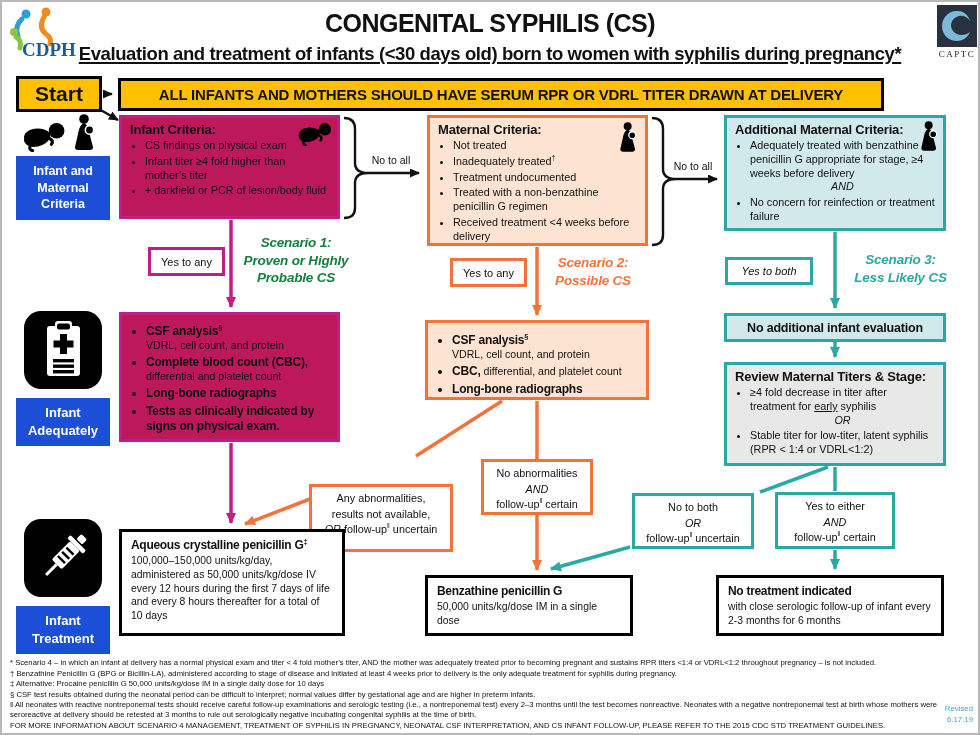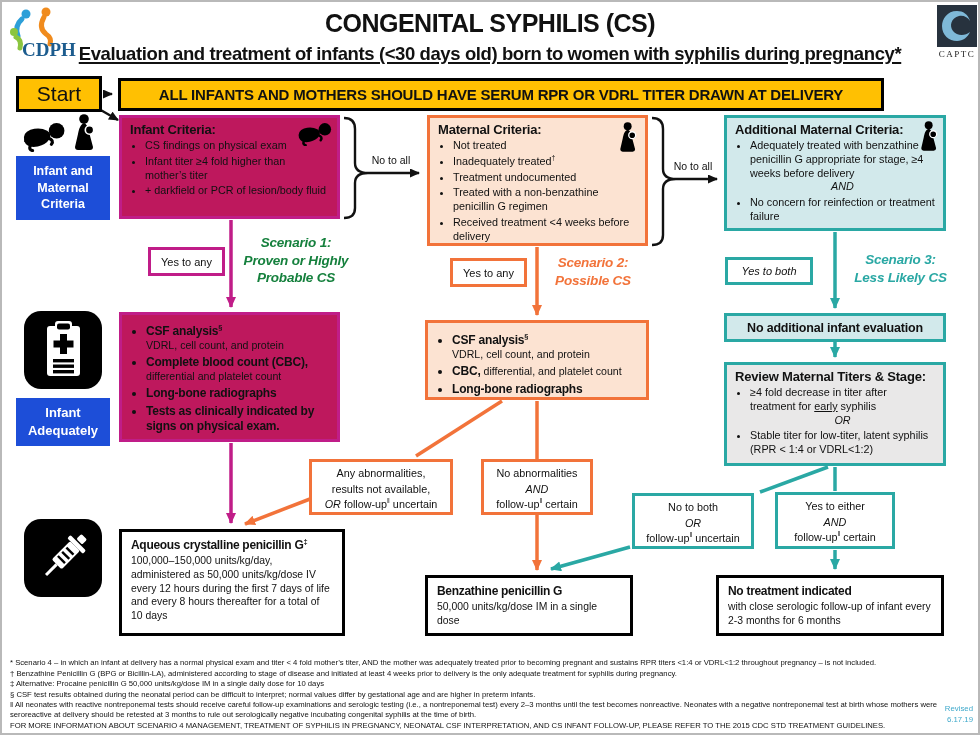--- a/index.html
+++ b/index.html
@@ -96,21 +96,21 @@
   <div class="abs z2" style="left:933px;top:3px;width:44px;height:58px;">
     <svg width="44" height="58" viewBox="0 0 44 58">
       <rect x="2" y="0" width="40" height="42" fill="#27323e"></rect>
       <path d="M22 6 C12 6 7 14 7 21 C7 30 14 36 22 36 C28 36 33 32 35 27 C30 31 22 31 18 26 C14 21 16 13 24 11 C28 10 33 12 35 16 C33 9 28 6 22 6 Z" fill="#7fb9d8"></path>
       <text x="22" y="52" text-anchor="middle" font-size="9" fill="#222" font-family="Liberation Serif, serif" letter-spacing="1.5">CAPTC</text>
     </svg>
   </div>
 
   <div class="abs z2 subtitle" style="left:0;right:0;top:41px;">Evaluation and treatment of infants (&lt;30 days old) born to women with syphilis during pregnancy*</div>
 
-  <div class="abs z2 yellow flex" style="left:14px;top:74px;width:86px;height:36px;font-weight:400;font-size:21px;">
+  <div class="abs z2 yellow flex" style="left:14px;top:74px;width:86px;height:36px;font-weight:700;font-size:21px;">
     <span>Start</span>
   </div>
   <div class="abs z2 yellow flex" style="left:116px;top:76px;width:766px;height:33px;font-weight:700;font-size:15px;letter-spacing:-0.2px;">
     <span>ALL INFANTS AND MOTHERS SHOULD HAVE SERUM RPR OR VDRL TITER DRAWN AT DELIVERY</span>
   </div>
 
   <div class="abs z2" style="left:18px;top:118px;width:46px;height:32px;">
     <svg width="46" height="32" viewBox="0 0 44 30">
       <circle cx="35" cy="10" r="7.5" fill="#000"></circle>
       <path d="M4 20 Q2 12 10 9 Q19 6 26 10 Q31 13 28 18 Q25 23 17 25 Q7 27 4 20 Z" fill="#000"></path>
@@ -259,21 +259,21 @@
     <div class="boxtitle">Review Maternal Titers &amp; Stage:</div>
     <ul class="crit">
       <li>
         <span>≥4 fold decrease in titer after treatment for </span><u>early</u><span> syphilis</span>
         <div class="centerline">OR</div>
       </li>
       <li><span>Stable titer for low-titer, latent syphilis (RPR &lt; 1:4 or VDRL&lt;1:2)</span></li>
     </ul>
   </div>
 
-  <div class="abs z2 dbox" style="left:307px;top:457px;width:144px;height:56px;border-color:#f2733a;">
+  <div class="abs z2 dbox" style="left:307px;top:482px;width:144px;height:68px;border-color:#f2733a;">
     <div>Any abnormalities,</div>
     <div>results not available,</div>
     <div><i>OR</i><span> follow-up</span><sup>‖</sup><span> uncertain</span></div>
   </div>
 
   <div class="abs z2 dbox" style="left:479px;top:457px;width:112px;height:56px;border-color:#f2733a;">
     <div>No abnormalities</div>
     <div><i>AND</i></div>
     <div><span>follow-up</span><sup>‖</sup><span> certain</span></div>
   </div>
@@ -297,20 +297,23 @@
         <rect x="32" y="22" width="14" height="26" rx="2" fill="#fff"></rect>
         <rect x="28" y="17.5" width="22" height="4.5" rx="1.5" fill="#fff"></rect>
         <rect x="35" y="9" width="8" height="7" rx="1.5" fill="#fff"></rect>
         <rect x="37.5" y="48" width="3" height="15" fill="#fff"></rect>
         <rect x="34" y="28" width="10" height="2.4" fill="#000"></rect>
         <rect x="34" y="34" width="10" height="2.4" fill="#000"></rect>
         <rect x="34" y="40" width="10" height="2.4" fill="#000"></rect>
       </g>
     </svg>
   </div>
+  <div class="abs z2 blackbox flex" style="left:14px;top:604px;width:94px;height:48px;font-size:13px;padding:2px;">
+    <span>Infant Treatment</span>
+  </div>
 
   <div class="abs z2 tbox" style="left:117px;top:527px;width:226px;height:107px;">
     <div class="tt"><span>Aqueous crystalline penicillin G</span><sup>‡</sup></div>
     <div class="tb">100,000–150,000 units/kg/day, administered as 50,000 units/kg/dose IV every 12 hours during the first 7 days of life and every 8 hours thereafter for a total of 10 days</div>
   </div>
 
   <div class="abs z2 tbox" style="left:423px;top:573px;width:208px;height:61px;">
     <div class="tt">Benzathine penicillin G</div>
     <div class="tb">50,000 units/kg/dose IM in a single dose</div>
   </div>

